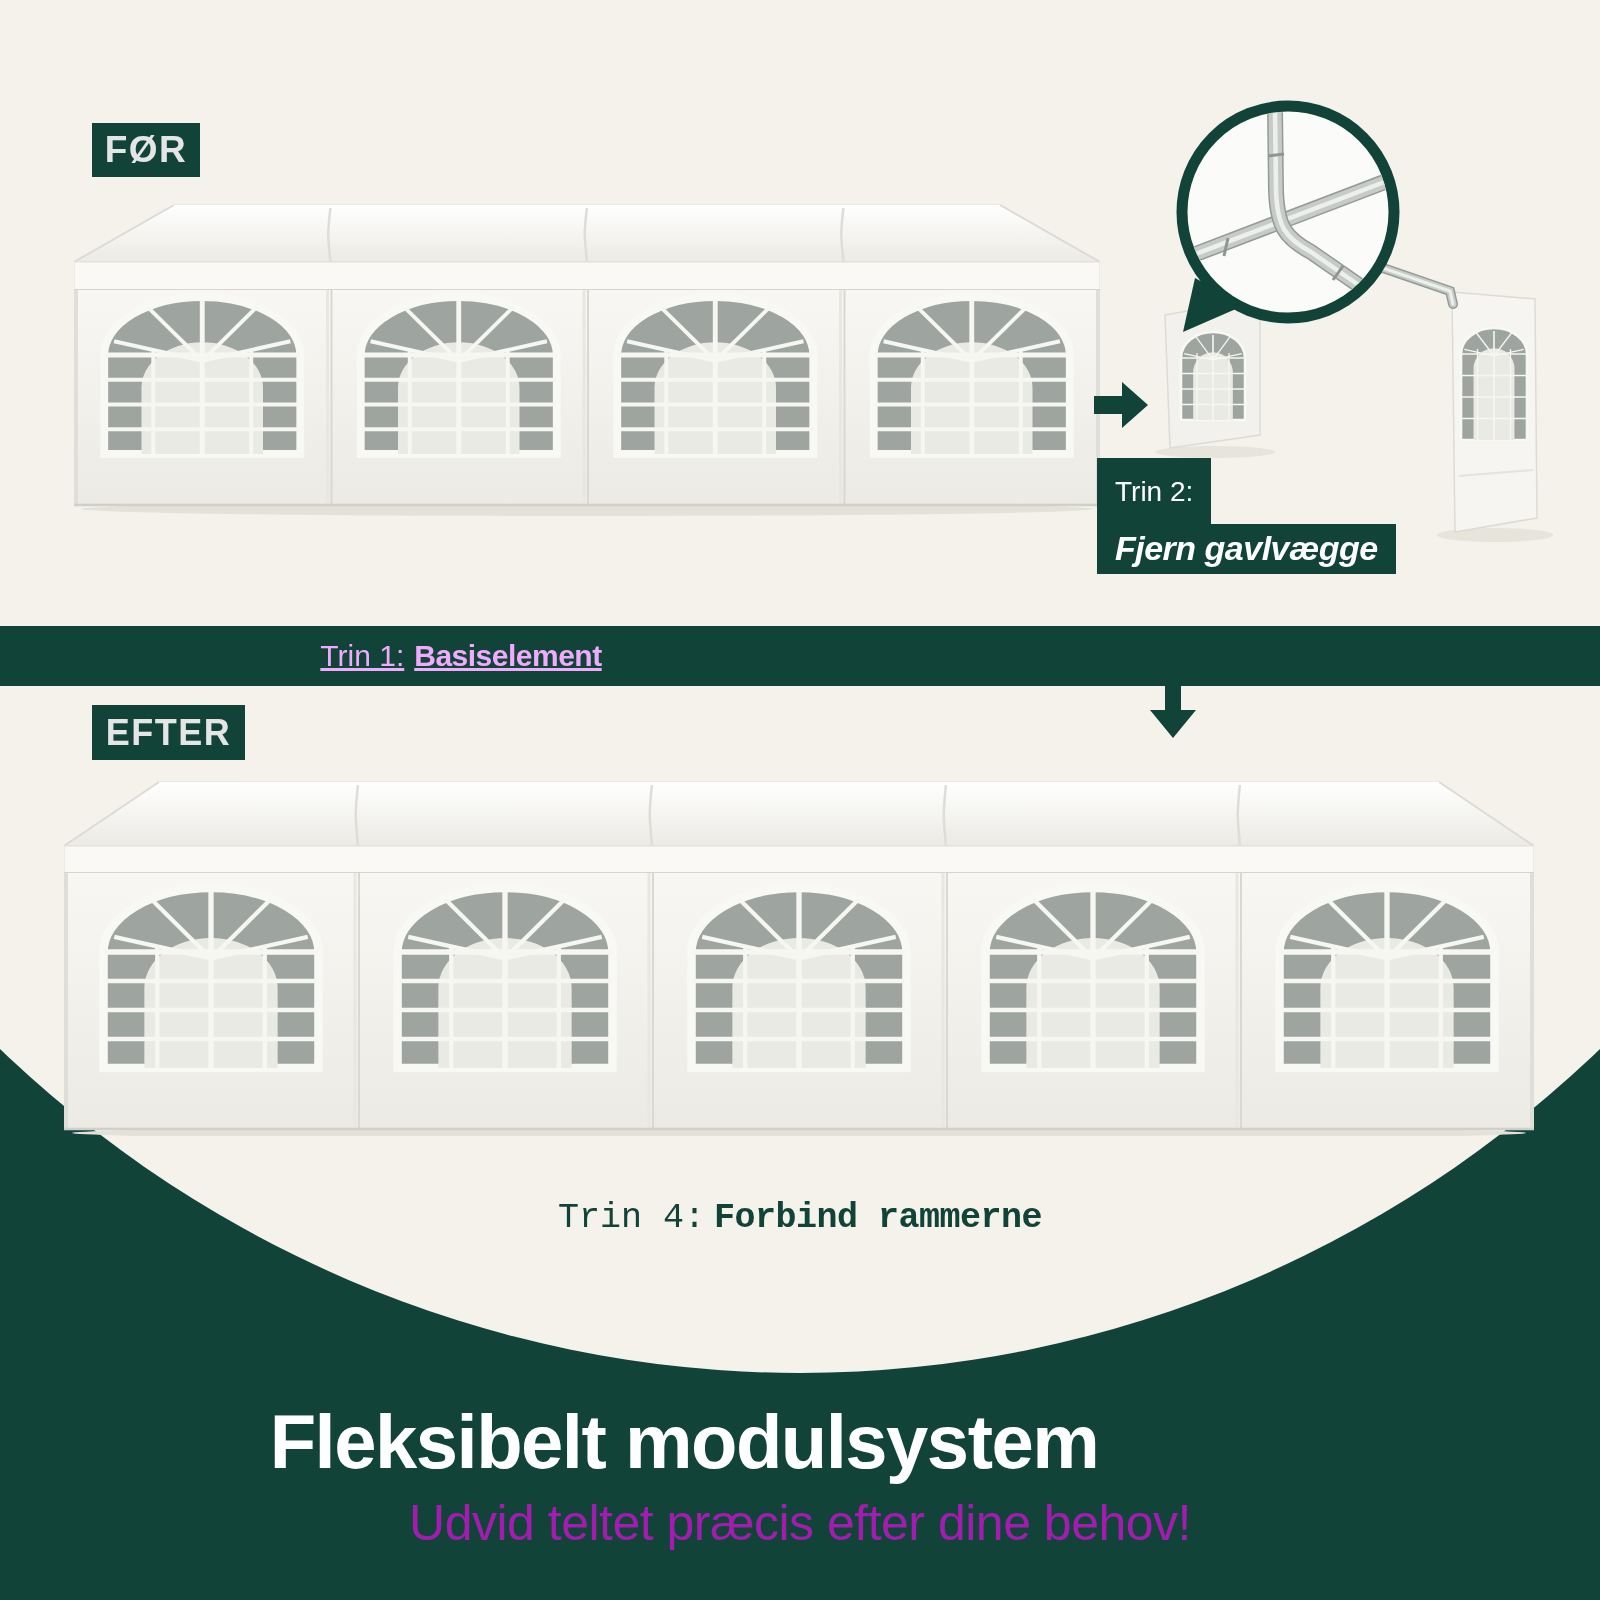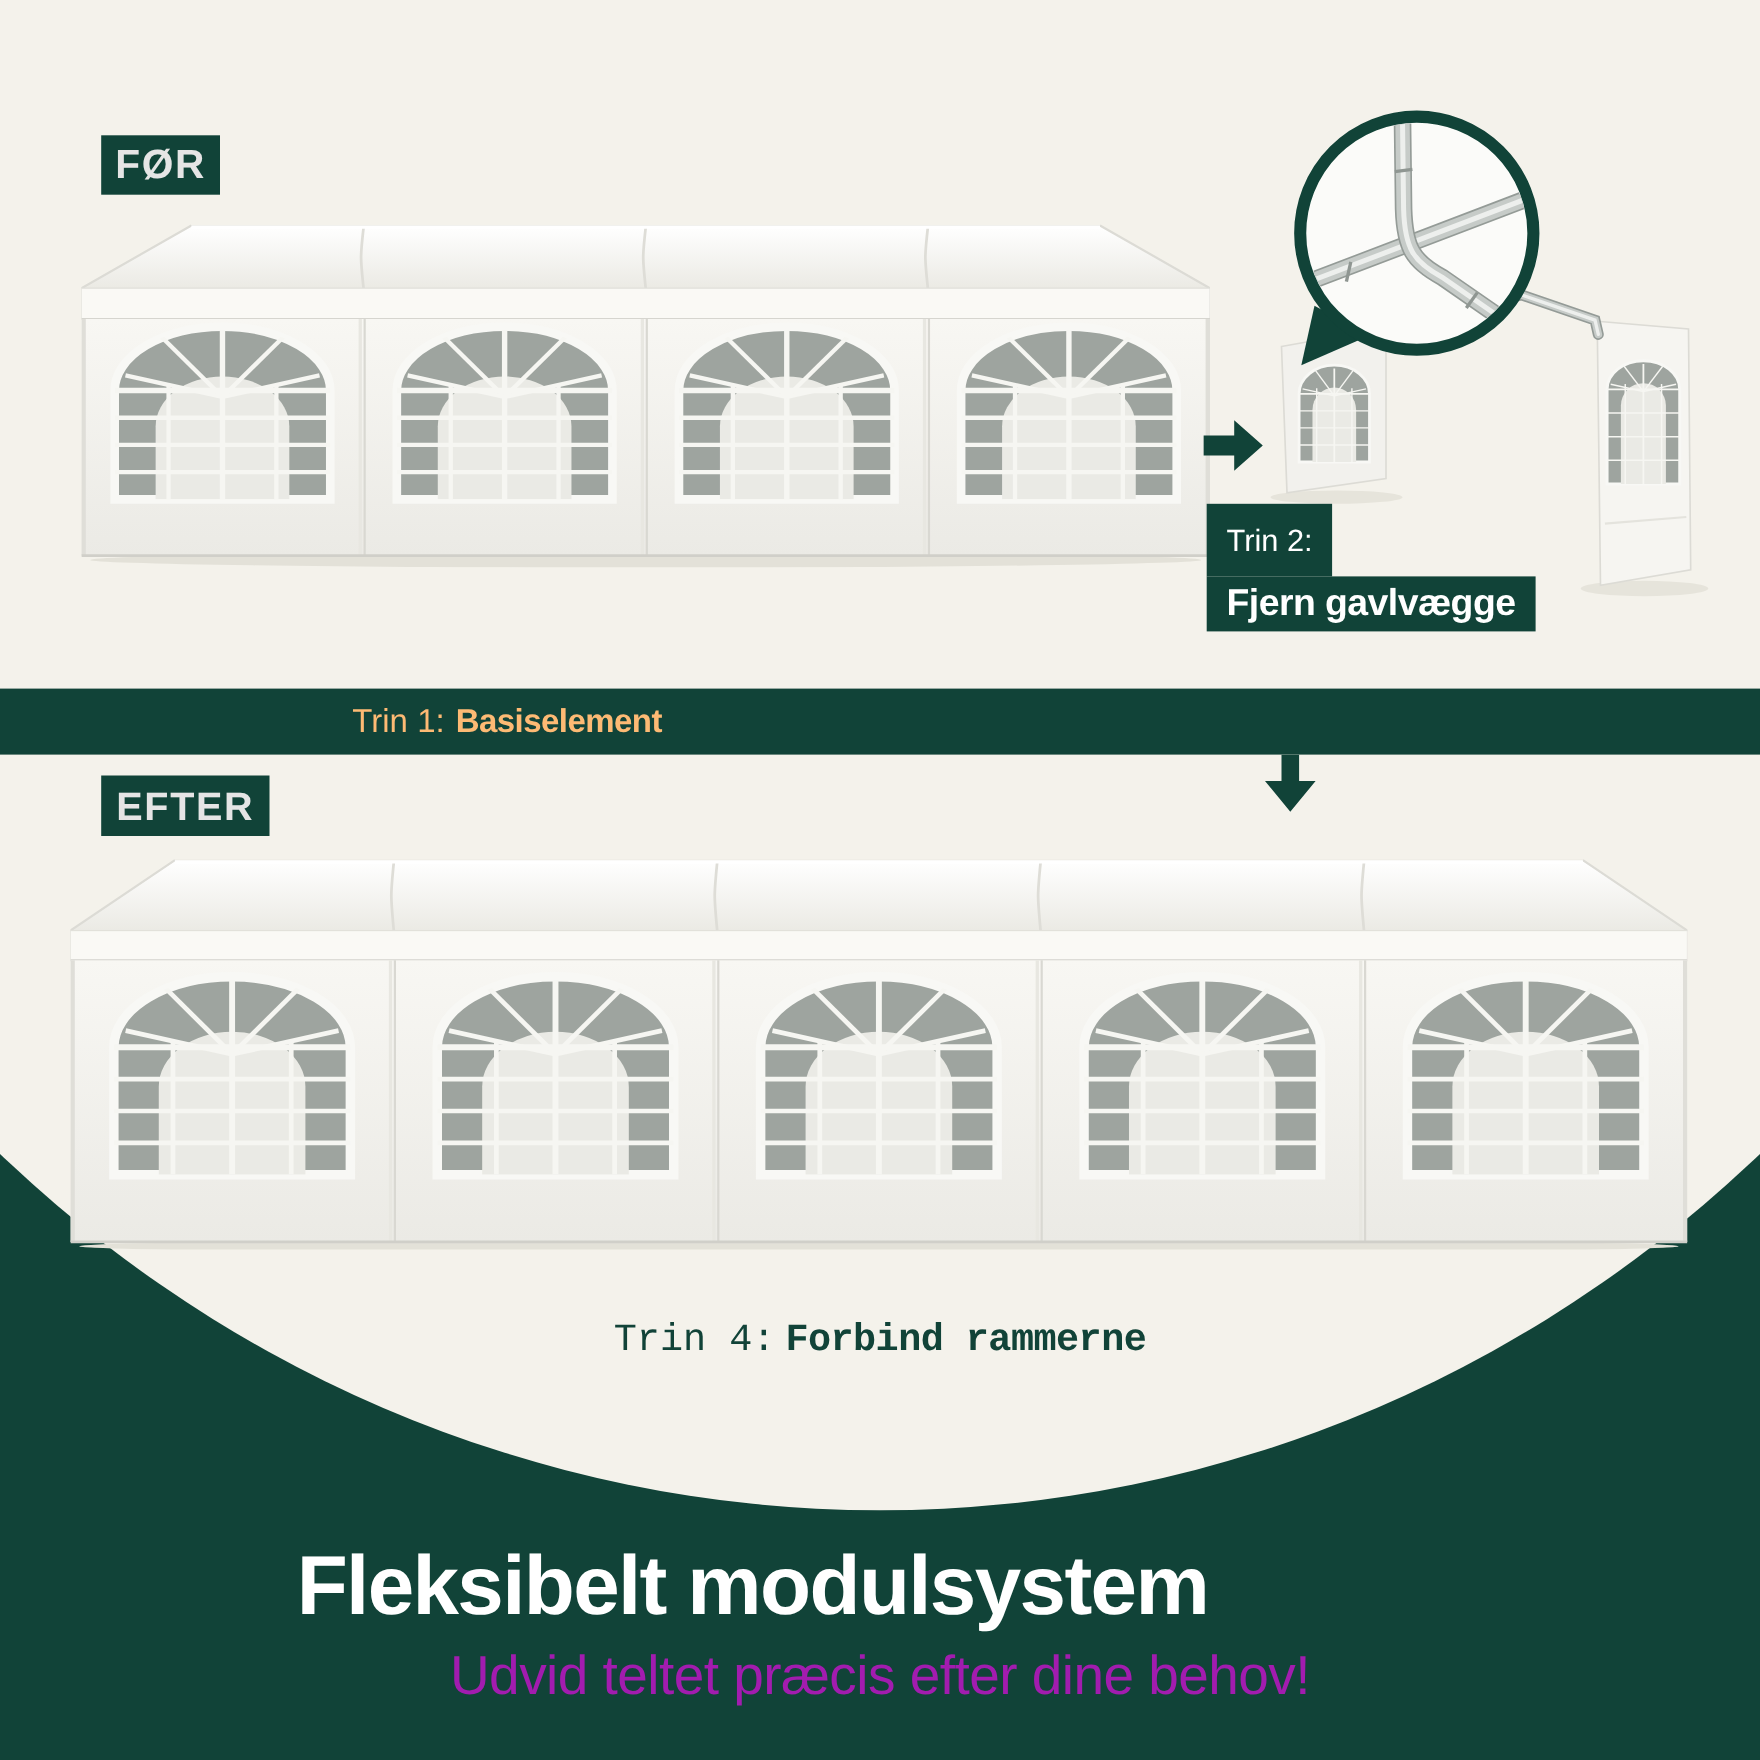--- a/index.html
+++ b/index.html
@@ -8,29 +8,29 @@
           background:var(--cream,#f4f2eb);font-family:"Liberation Sans",sans-serif;}
   .green-footer{position:absolute;left:0;top:1040px;width:1600px;height:560px;background:var(--green,#114338);}
   .footer-curve{position:absolute;left:-380px;top:-1073px;width:2360px;height:2446px;border-radius:50%;
                 background:var(--cream,#f4f2eb);}
   .layer{position:absolute;left:0;top:0;width:1600px;height:1600px;}
   .tag{position:absolute;background:var(--green,#114338);color:#e5e5e5;font-weight:700;
        display:flex;align-items:center;justify-content:center;letter-spacing:1.5px;}
   .tag-before{left:92px;top:123px;width:108px;height:54px;font-size:37px;}
   .tag-after{left:92px;top:705px;width:153px;height:55px;font-size:36px;}
   .band{position:absolute;left:0;top:626px;width:1600px;height:60px;background:var(--green,#114338);}
-  .band-step{position:absolute;top:0;height:60px;line-height:60px;color:#fdba74;font-size:30px;
-             transform:translateX(-50%);white-space:nowrap;}
+  .band-step{position:absolute;top:0;height:60px;line-height:60px;color:#f0abfc;font-size:30px;
+             transform:translateX(-50%);white-space:nowrap;text-decoration:underline;}
   .band-step .pfx{font-weight:400;margin-right:10px;}
   .band-step .bld{font-weight:700;letter-spacing:-0.5px;}
   .step1-pos{left:461px;} .step3-pos{left:997px;}
   .step2{position:absolute;left:1097px;top:458px;}
   .step2 .line{display:block;width:max-content;background:var(--green,#114338);color:#fff;}
   .step2 .l1{font-size:28px;font-weight:400;height:42px;line-height:44px;padding:12px 18px;}
-  .step2 .l2{font-size:34px;font-weight:700;height:50px;line-height:48px;padding:0 18px;letter-spacing:-0.5px;}
+  .step2 .l2{font-size:34px;font-weight:700;height:50px;line-height:48px;padding:0 18px;letter-spacing:-0.5px;font-style:italic;}
   .step4{position:absolute;left:0;top:1198px;width:1600px;text-align:center;
          color:var(--green,#114338);font-size:35px;white-space:nowrap;font-family:Liberation Mono, monospace;}
   .step4 .pfx{font-weight:400;margin-right:9px;}
   .step4 .bld{font-weight:700;letter-spacing:-0.5px;}
   .f-title{position:absolute;left:0;top:1398px;width:1368px;text-align:center;color:#fff;
            font-weight:700;font-size:76px;letter-spacing:-1.5px;}
   .f-sub{position:absolute;left:0;top:1494px;width:1600px;text-align:center;color:#a21caf;
          font-weight:400;font-size:50px;letter-spacing:-0.5px;}
   svg.abs{position:absolute;display:block;}
   #tentBefore{left:74px;top:198px;width:1026px;height:318px;}

